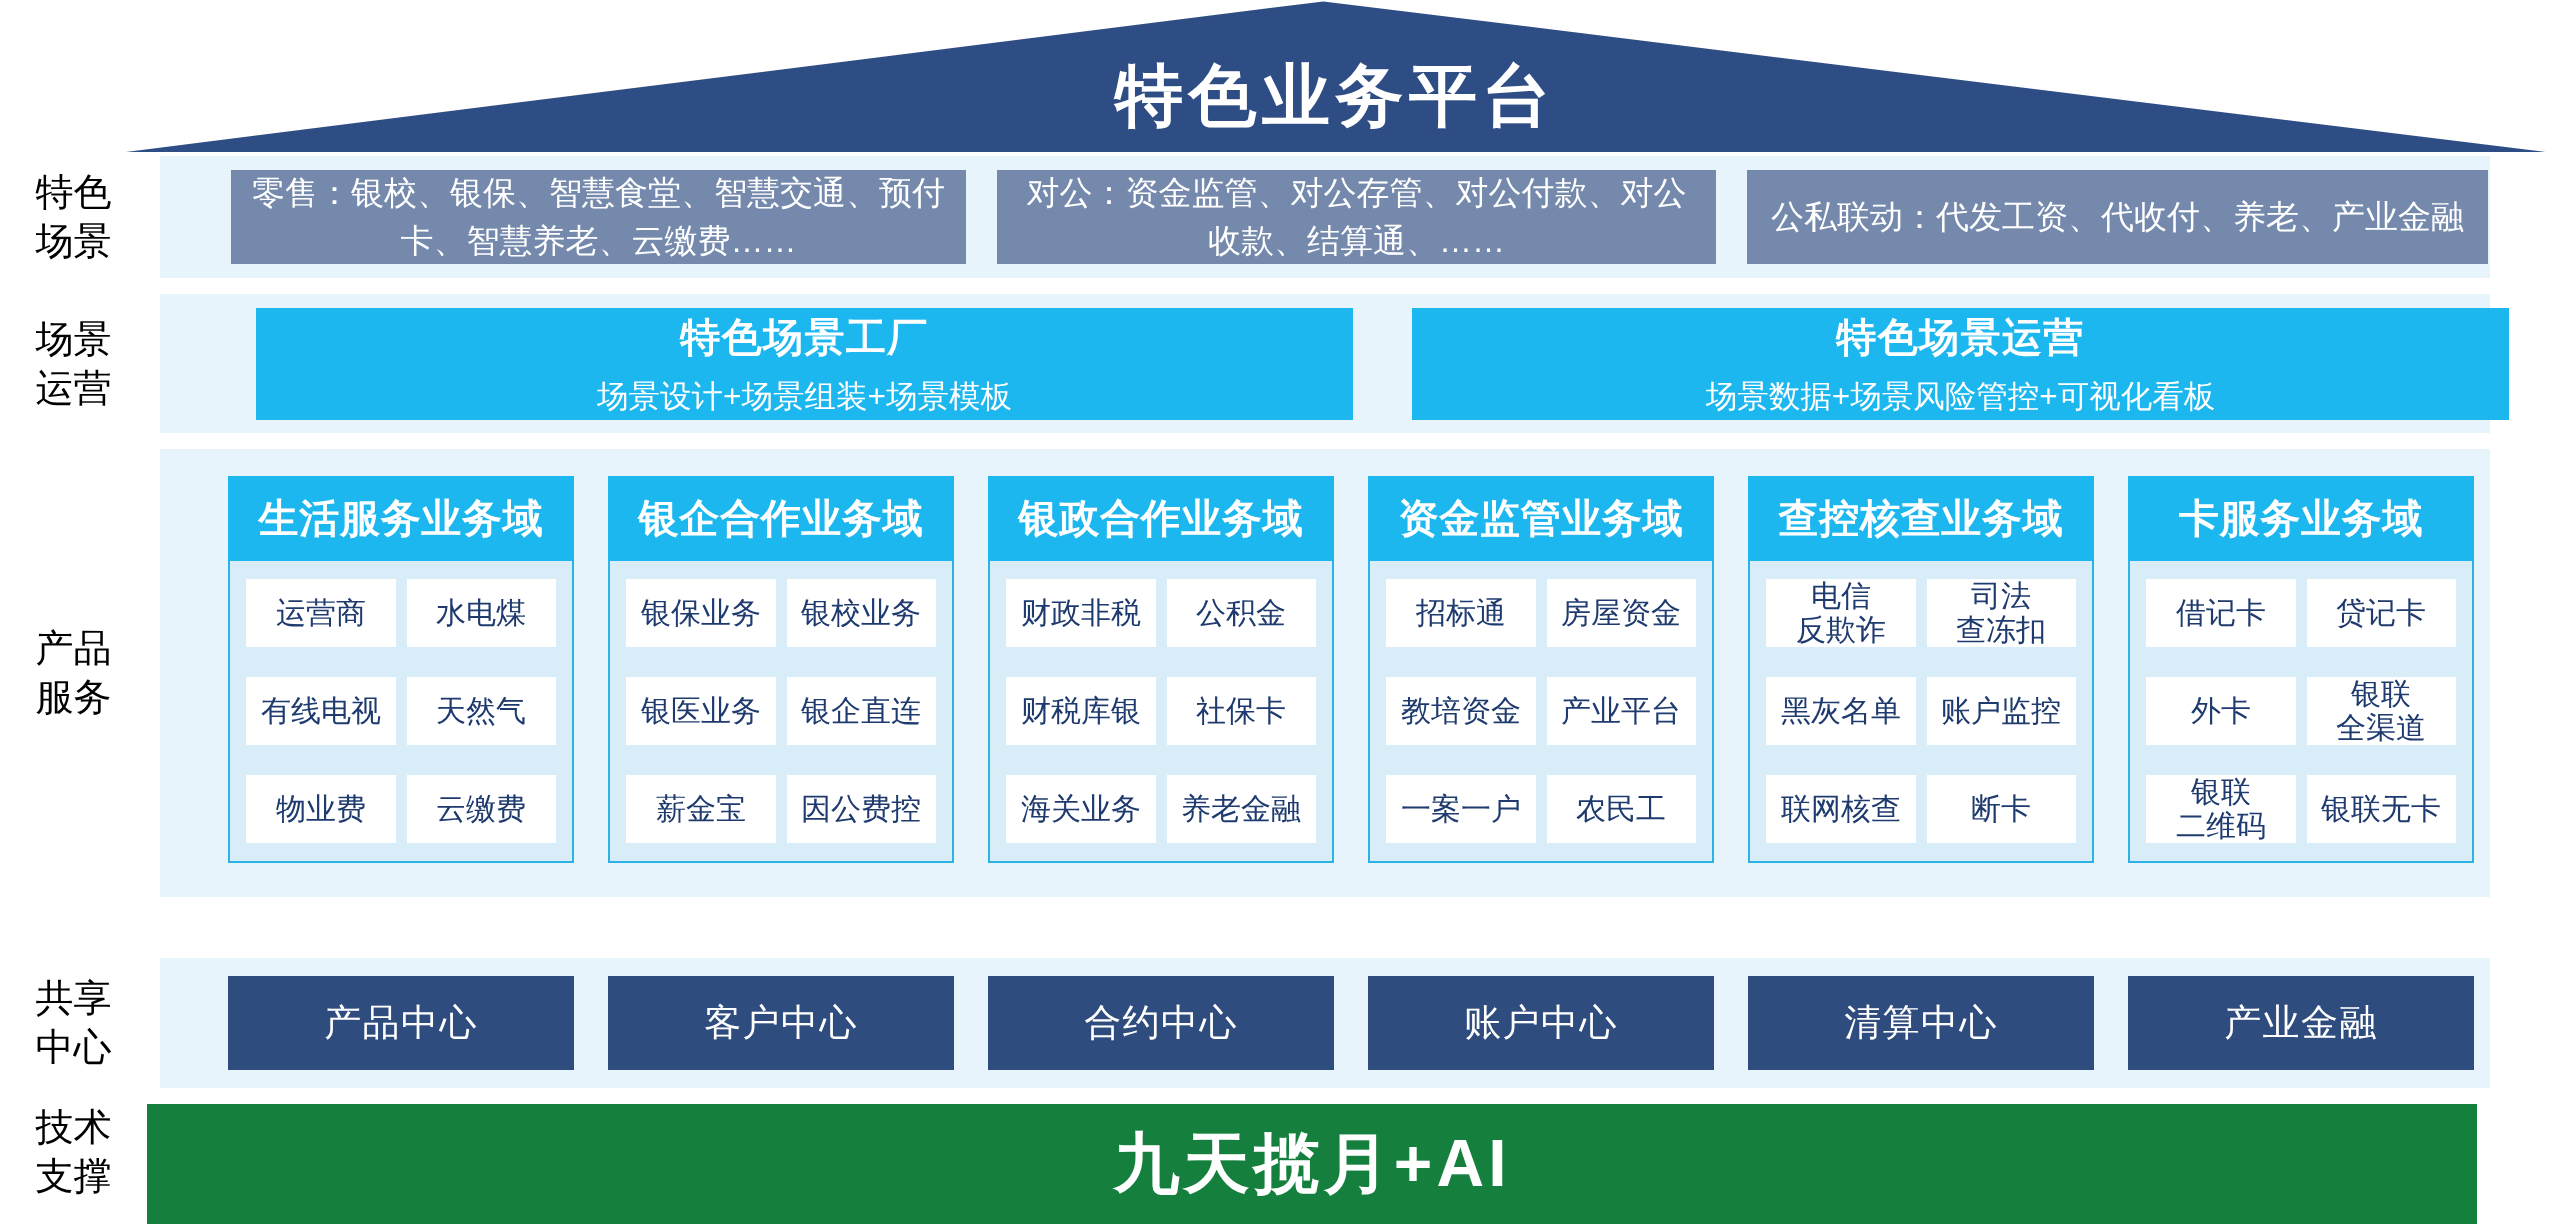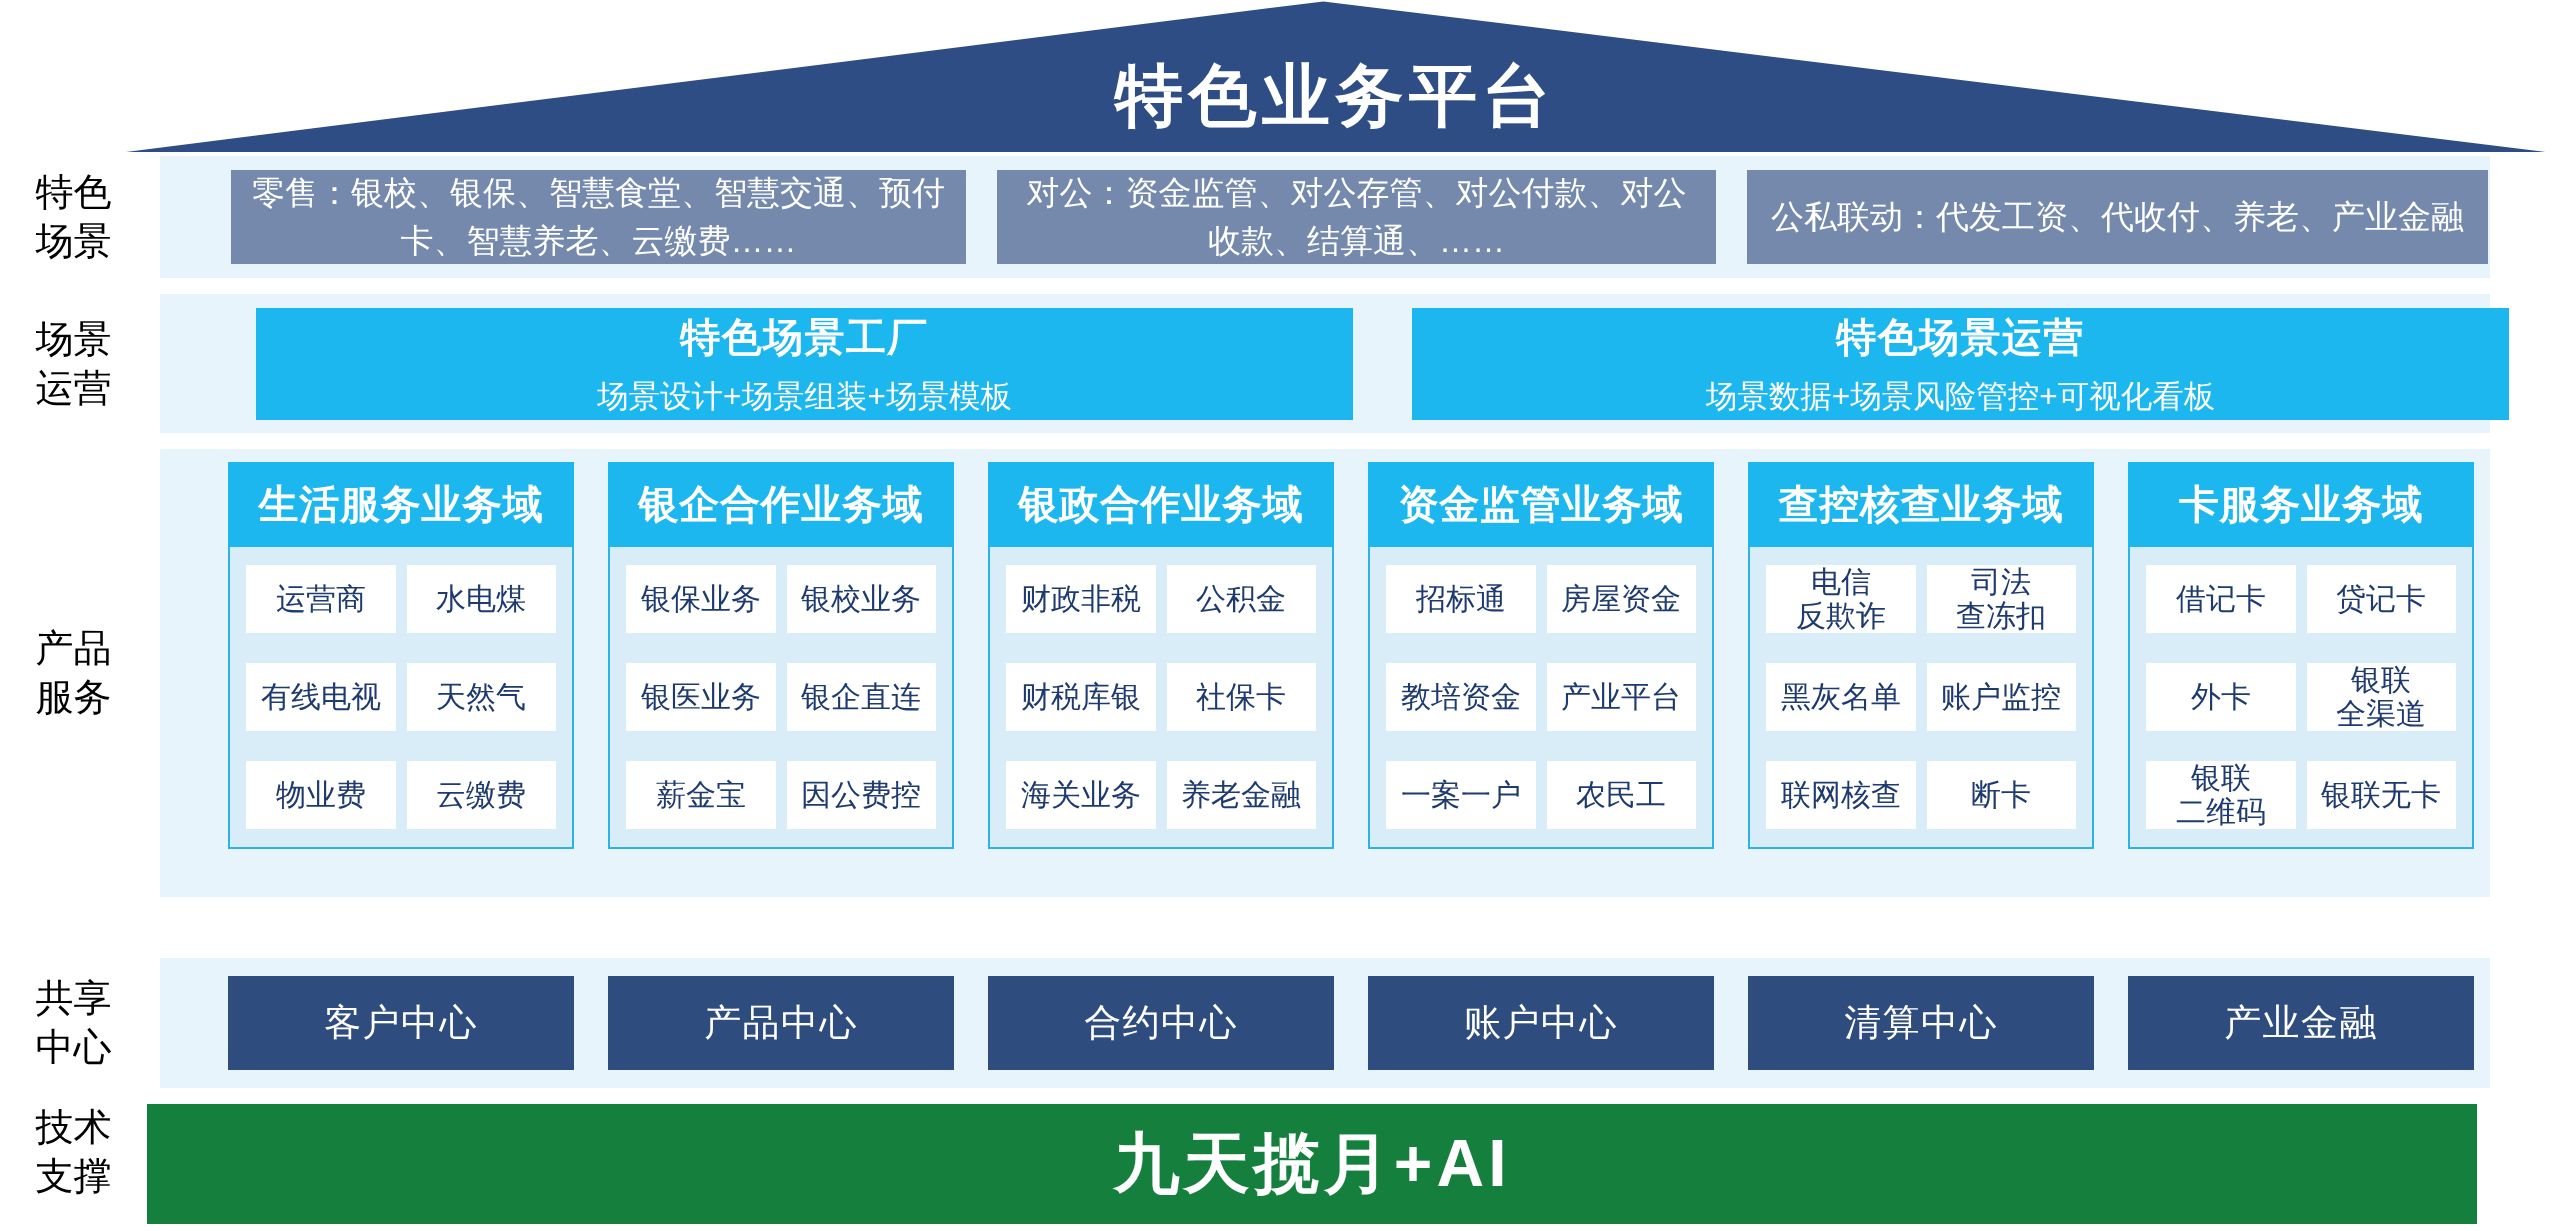--- a/index.html
+++ b/index.html
@@ -29,21 +29,21 @@
   }
   .lbl-scenes{top:156px;height:122px;}
   .lbl-ops{top:294px;height:139px;}
   .lbl-products{top:449px;height:448px;}
   .lbl-shared{top:958px;height:130px;}
   .lbl-tech{top:1104px;height:96px;}
   
   .strip{position:absolute;left:160px;width:2330px;background:#E7F4FC;box-sizing:border-box;}
   .strip-scenes{top:156px;height:122px;display:flex;align-items:center;gap:31px;padding-left:71px;}
   .strip-ops{top:294px;height:139px;display:flex;align-items:center;gap:59px;padding-left:96px;}
-  .strip-products{top:449px;height:448px;display:flex;align-items:flex-start;gap:34px;padding-left:68px;padding-top:13px;}
+  .strip-products{top:449px;height:448px;display:flex;align-items:flex-start;gap:34px;padding-left:68px;padding-top:27px;}
   .strip-shared{top:958px;height:130px;display:flex;align-items:center;gap:34px;padding-left:68px;}
   
   .sbox{
     background:#7489AC;color:#ffffff;height:94px;
     display:flex;align-items:center;justify-content:center;
     text-align:center;font-size:33px;line-height:1.45;
     padding:0 19px;box-sizing:border-box;flex:none;
   }
   .sbox-1{width:735px;}
   .sbox-2{width:719px;}
@@ -197,22 +197,22 @@
 全渠道</div>
         <div class="cell">银联
 二维码</div>
         <div class="cell">银联无卡</div>
       </div>
     </div>
 
   </div>
 
   <div class="strip strip-shared">
+    <div class="center-box">产品中心</div>
     <div class="center-box">客户中心</div>
-    <div class="center-box">产品中心</div>
     <div class="center-box">合约中心</div>
     <div class="center-box">账户中心</div>
     <div class="center-box">清算中心</div>
     <div class="center-box">产业金融</div>
   </div>
 
   <div class="tech-bar">九天揽月+AI</div>
 
 </div>
 

